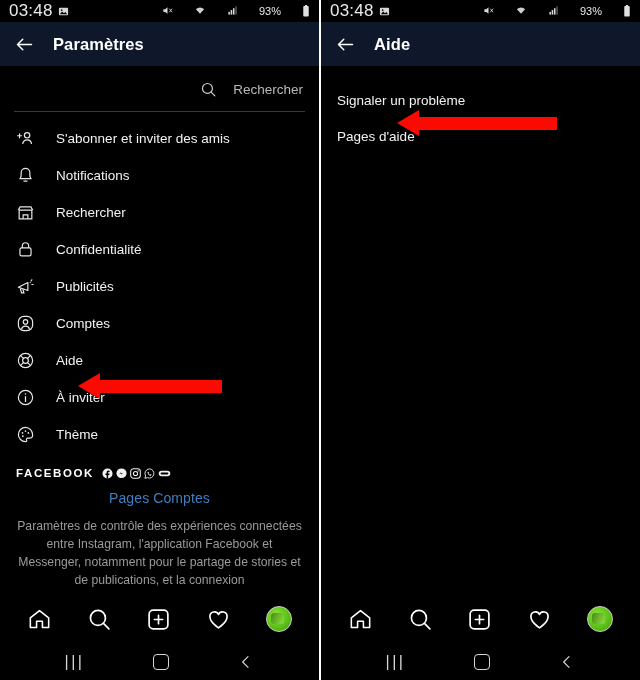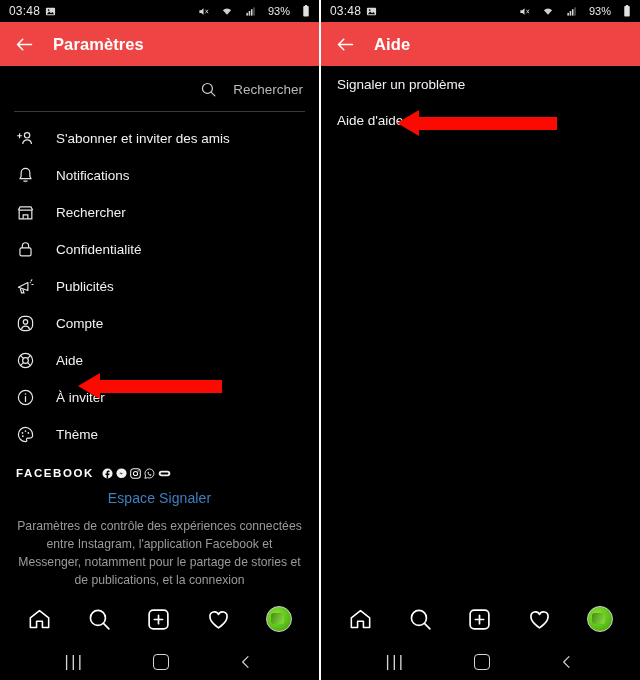--- a/index.html
+++ b/index.html
@@ -15,28 +15,28 @@
   .panel.left { width: 319px; }
   .panel.right { width: 319px; }
 
   
   .statusbar {
     height: 22px; background: #000;
     display: flex; align-items: center;
     padding: 0 9px; font-size: 11px; color: #e9e9e9;
   }
   .status-left { display: flex; align-items: center; gap: 5px; }
-  .status-time { font-size: 12px; letter-spacing: .2px; }
-  .status-right { margin-left: auto; display: flex; align-items: center; gap: 12px; }
+  .status-time { font-size: 17px; letter-spacing: .2px; }
+  .status-right { margin-left: auto; display: flex; gap: 21px; }
   .status-batt-text { font-size: 11px; }
   .ic { display: inline-block; line-height: 0; }
 
   
   .appbar {
-    height: 44px; background: #ef4444;
+    height: 44px; background: #0f172a;
     display: flex; align-items: center; padding: 0 14px; gap: 18px;
   }
   .appbar-title { font-size: 16.5px; color: #fff; font-weight: 700; letter-spacing: .1px; }
 
   
   .searchrow {
     height: 40px; display: flex; align-items: center;
     gap: 16px; padding: 0 16px; margin-top: 3px; justify-content: flex-end;
   }
   .search-placeholder { font-size: 13.5px; color: #b9b9b9; }
@@ -59,21 +59,21 @@
   .fb-icons { display: flex; align-items: center; gap: 3px; }
   .fb-link {
     margin-top: 11px; font-size: 14px; color: #3f7fc1; letter-spacing: .1px;
   }
   .fb-desc {
     margin-top: 11px; font-size: 12.2px; line-height: 1.48;
     color: #9a9a9a; max-width: 292px;
   }
 
   
-  .help-list { }
+  .help-list { padding-top: 16px; }
   .help-row { height: 36px; display: flex; align-items: center; padding: 0 16px; }
   .help-label { font-size: 13.5px; color: #f2f2f2; }
 
   
   .arrow { position: absolute; display: flex; align-items: center; pointer-events: none; }
   .arrow-head {
     width: 0; height: 0;
     border-top: 13px solid transparent;
     border-bottom: 13px solid transparent;
     border-right: 22px solid #fa0a00;
@@ -238,21 +238,21 @@
       </div>
 
       <div class="row">
         <span class="ic">
           <svg width="19" height="19" viewBox="0 0 24 24">
               <rect x="3" y="3" width="18" height="18" rx="7" stroke="#e8e8e8" stroke-width="1.5" fill="none"></rect>
               <circle cx="12" cy="10" r="2.8" stroke="#e8e8e8" stroke-width="1.5" fill="none"></circle>
               <path d="M7 19c.8-2.4 2.7-3.6 5-3.6s4.2 1.2 5 3.6" stroke="#e8e8e8" stroke-width="1.5" fill="none"></path>
             </svg>
         </span>
-        <span class="row-label">Compte</span>
+        <span class="row-label">Comptes</span>
       </div>
 
       <div class="row">
         <span class="ic">
           <svg width="19" height="19" viewBox="0 0 24 24">
               <circle cx="12" cy="12" r="9" stroke="#e8e8e8" stroke-width="1.5" fill="none"></circle>
               <circle cx="12" cy="12" r="3.6" stroke="#e8e8e8" stroke-width="1.5" fill="none"></circle>
               <path d="M5.6 5.6l3.8 3.8M18.4 5.6l-3.8 3.8M5.6 18.4l3.8-3.8M18.4 18.4l-3.8-3.8" stroke="#e8e8e8" stroke-width="1.5"></path>
             </svg>
         </span>
@@ -315,21 +315,21 @@
               </svg>
           </span>
           <span class="ic">
             <svg width="13" height="11" viewBox="0 0 28 24">
                 <rect x="1.5" y="6" width="25" height="12" rx="6" fill="#f2f2f2"></rect>
                 <rect x="5.5" y="9.6" width="17" height="4.8" rx="2.4" fill="#000"></rect>
               </svg>
           </span>
         </span>
       </div>
-      <div class="fb-link">Espace Signaler</div>
+      <div class="fb-link">Pages Comptes</div>
       <div class="fb-desc">Paramètres de contrôle des expériences connectées entre Instagram, l'application Facebook et Messenger, notamment pour le partage de stories et de publications, et la connexion</div>
     </div>
 
     <div class="arrow arrow-1">
       <span class="arrow-head"></span>
       <span class="arrow-tail"></span>
     </div>
 
     <div class="ig-nav">
       <span class="ic">
@@ -420,21 +420,21 @@
           </svg>
       </span>
       <span class="appbar-title">Aide</span>
     </div>
 
     <div class="help-list">
       <div class="help-row">
         <span class="help-label">Signaler un problème</span>
       </div>
       <div class="help-row">
-        <span class="help-label">Aide d'aide</span>
+        <span class="help-label">Pages d'aide</span>
       </div>
     </div>
 
     <div class="arrow arrow-2">
       <span class="arrow-head"></span>
       <span class="arrow-tail"></span>
     </div>
 
     <div class="ig-nav">
       <span class="ic">

